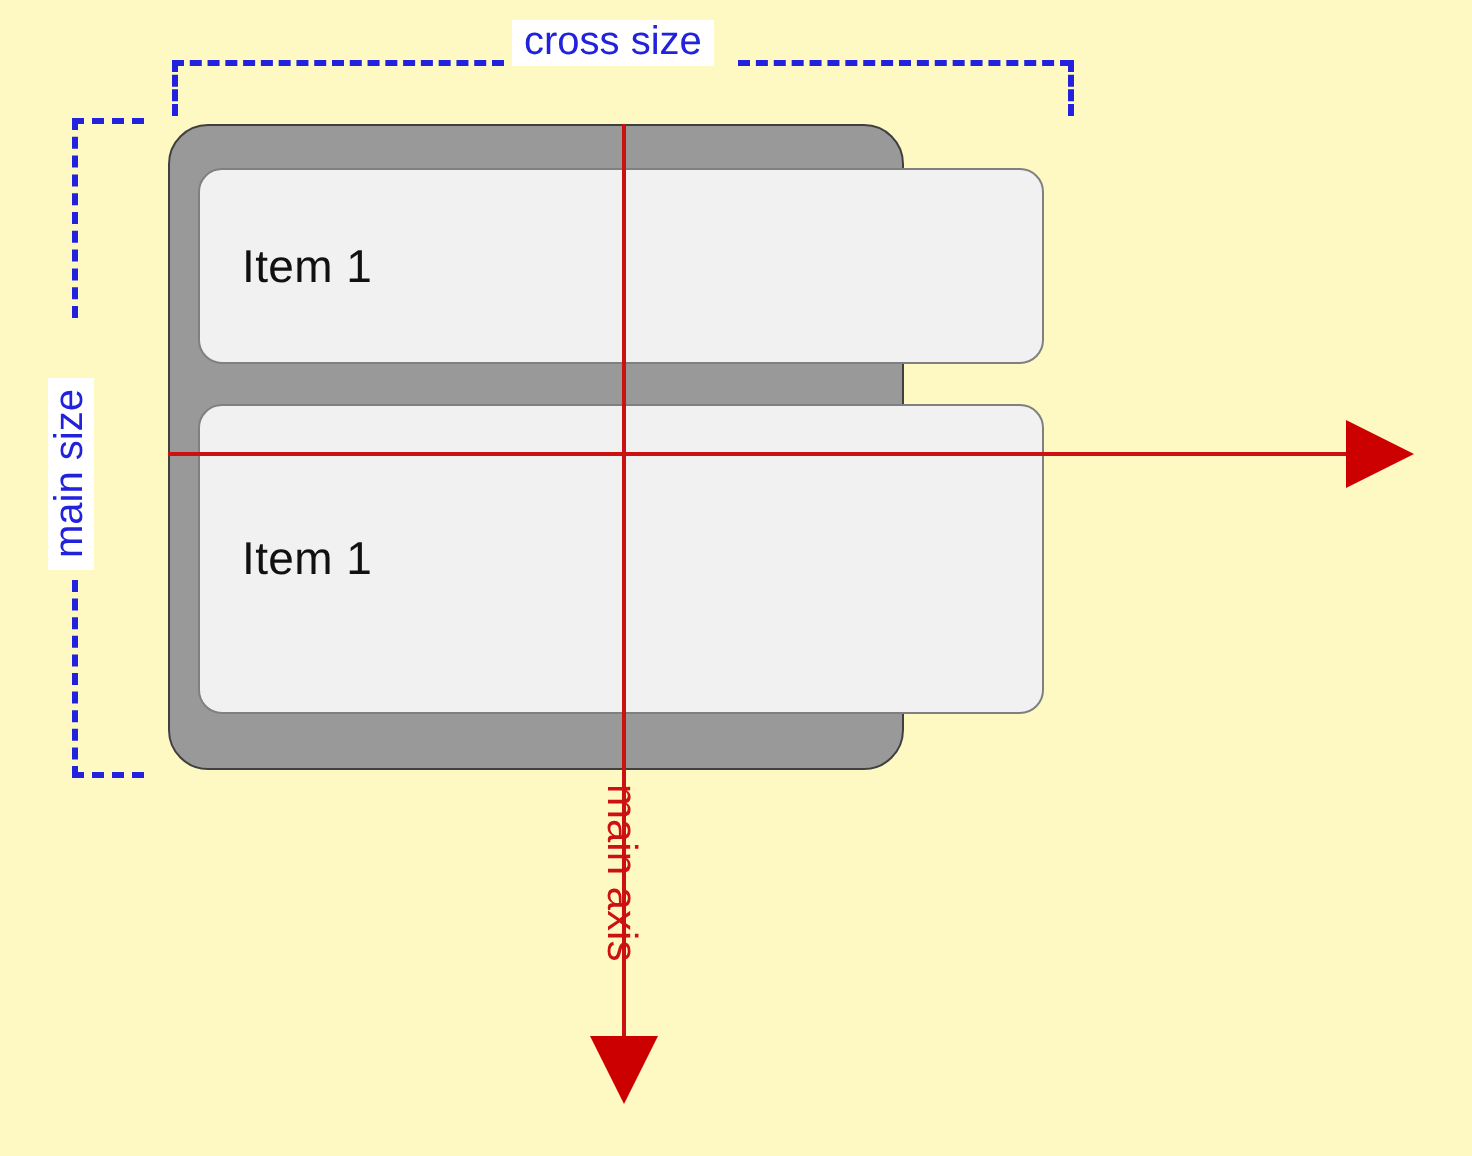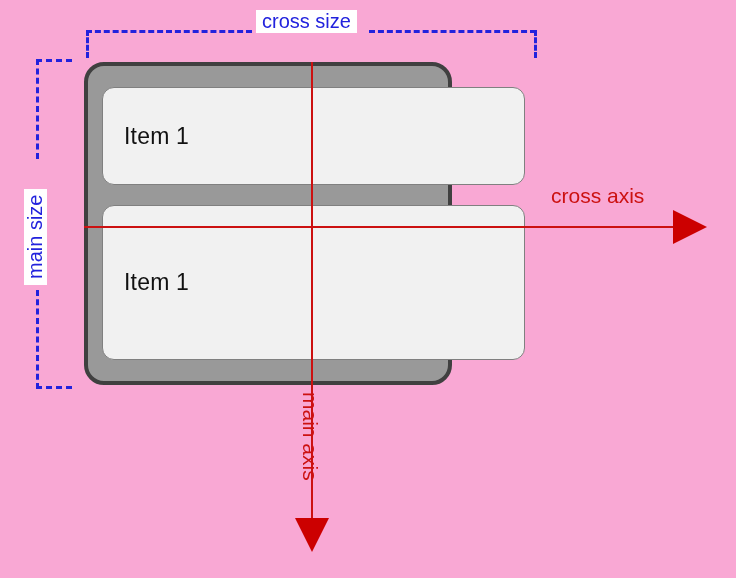--- a/index.html
+++ b/index.html
@@ -8,34 +8,34 @@
     padding: 0;
     background: #ffffff;
   }
   body {
     font-family: "Liberation Sans", sans-serif;
   }
   #diagram-root {
     position: relative;
     width: 736px;
     height: 578px;
-    background: #f9a8d4;
+    background: #fef9c3;
     overflow: hidden;
   }
 
   
   #flex-container {
     position: absolute;
     left: 84px;
     top: 62px;
     width: 368px;
     height: 323px;
     box-sizing: border-box;
     background: #999999;
-    border: 4px solid #404040;
+    border: 1px solid #404040;
     border-radius: 20px;
     padding: 14px;
     z-index: 3;
   }
 
   .flex-item {
     position: absolute;
     left: 14px;
     width: 423px;
     box-sizing: border-box;
@@ -187,19 +187,18 @@
     <div class="flex-item" id="flex-item-1">
       <span class="flex-item-label">Item 1</span>
     </div>
     <div class="flex-item" id="flex-item-2">
       <span class="flex-item-label">Item 1</span>
     </div>
   </div>
 
   <div class="axis-line" id="cross-axis-line"></div>
   <div id="cross-axis-arrowhead"></div>
-  <div class="axis-label" id="cross-axis-label">cross axis</div>
 
   <div class="axis-line" id="main-axis-line"></div>
   <div id="main-axis-arrowhead"></div>
   <div class="axis-label" id="main-axis-label">main axis</div>
 
 </div>
 
 </body></html>

